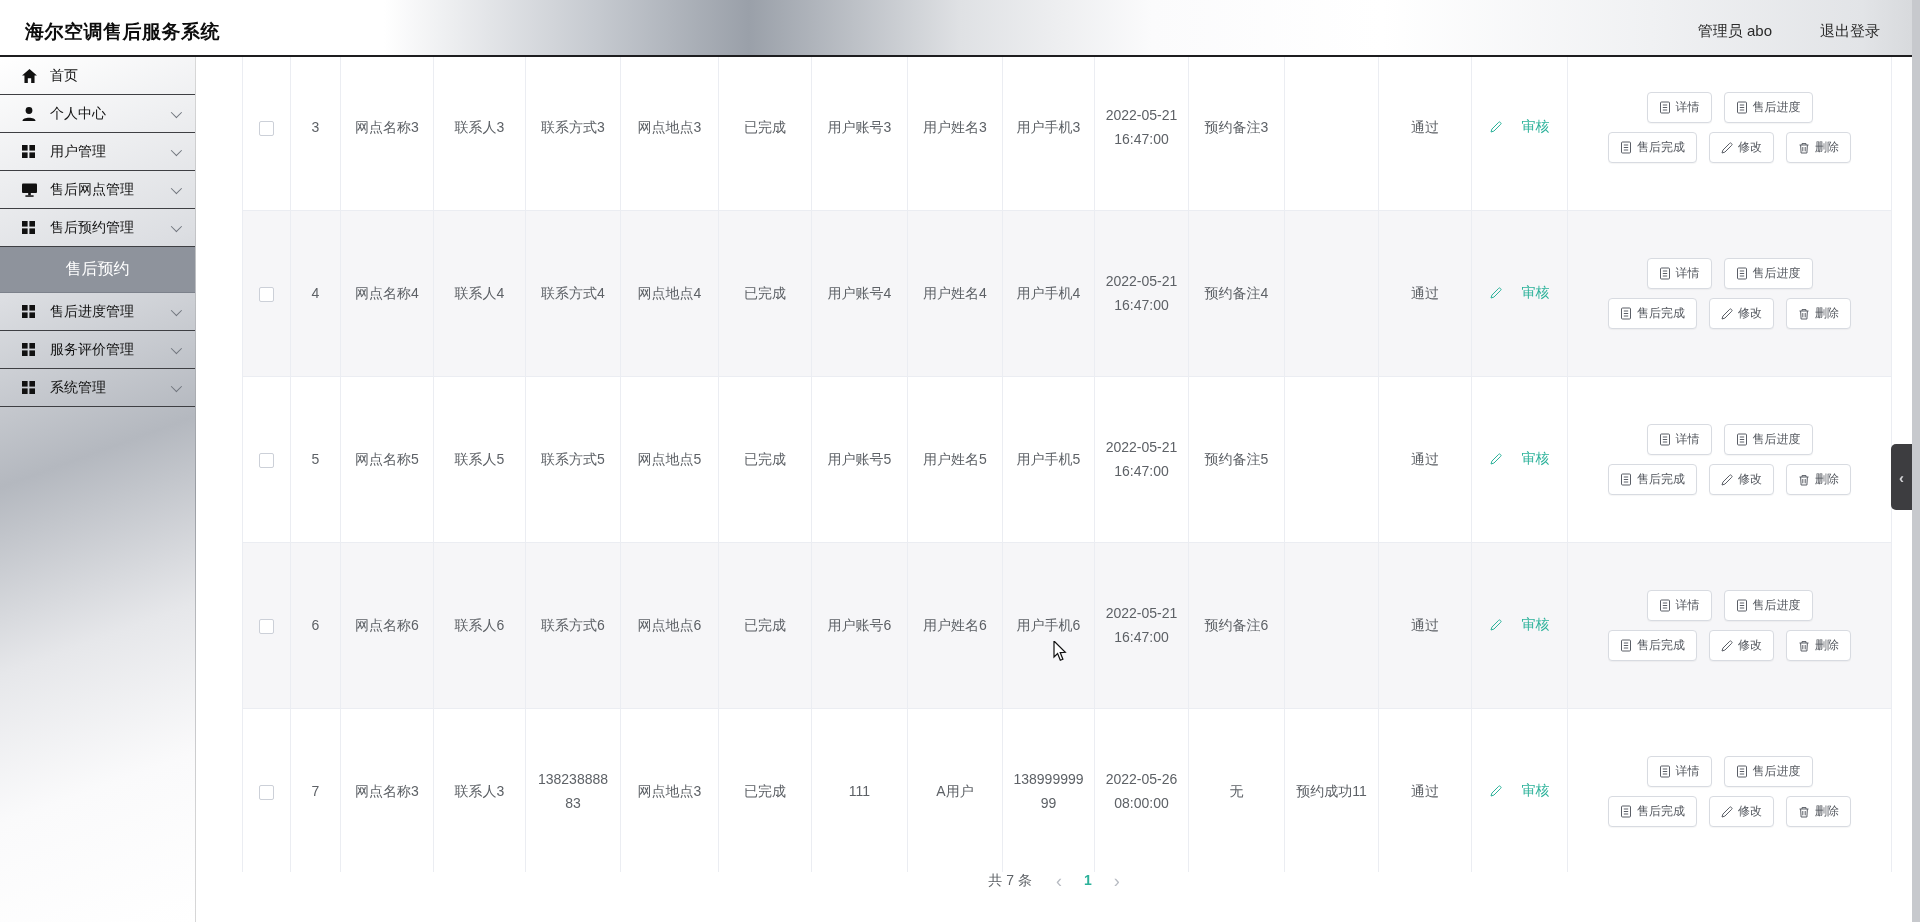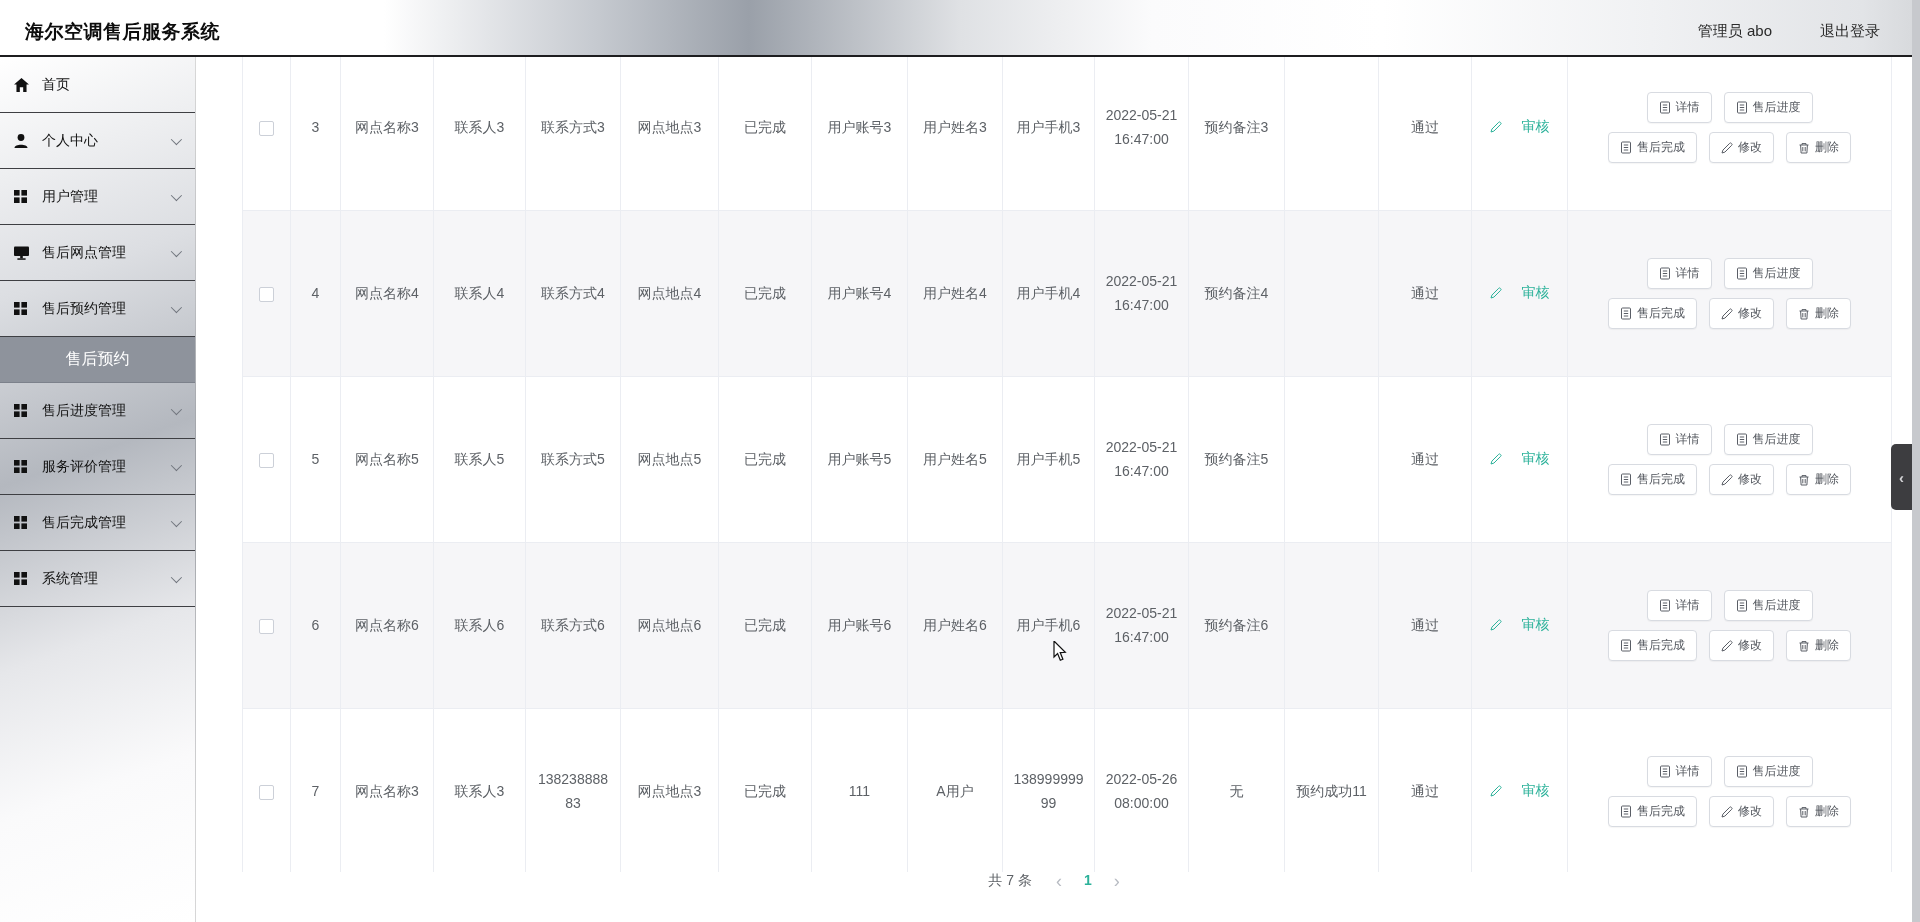--- a/index.html
+++ b/index.html
@@ -20,22 +20,22 @@
   .app-title{font-size:19px;font-weight:bold;color:#0d0d0d;letter-spacing:0.5px;}
   .header-right{display:flex;align-items:center;gap:48px;font-size:15px;color:#2a2a2a;}
   .logout{cursor:pointer;}
   
   .sidebar{
     position:absolute;top:57px;left:0;width:196px;height:865px;box-sizing:border-box;
     background:linear-gradient(160deg,#ffffff 0%,#dcdee2 26%,#b4b8bf 46%,#e6e7ea 66%,#fafafb 82%,#ffffff 100%);
     border-right:1px solid rgba(0,0,0,0.15);
   }
   .menu-item{
-    height:56px;display:flex;align-items:center;box-sizing:border-box;
-    padding:0 16px 0 14px;border-bottom:1px solid #3e3f43;
+    height:38px;display:flex;align-items:center;box-sizing:border-box;
+    padding:0 16px 0 22px;border-bottom:1px solid #3e3f43;
     font-size:14px;color:#121212;cursor:pointer;white-space:nowrap;
   }
   .mi-icon{width:16px;margin-right:12px;display:inline-flex;align-items:center;}
   .chev{
     margin-left:auto;width:7px;height:7px;flex:0 0 auto;
     border-right:1.5px solid #70757d;border-bottom:1.5px solid #70757d;
     transform:rotate(45deg) translateY(-2px);
   }
   .submenu-item{
     height:45px;display:flex;align-items:center;justify-content:center;
@@ -178,32 +178,20 @@
       <div class="menu-item">
         <span class="mi-icon">
           <svg width="13" height="13" viewBox="0 0 13 13">
             <rect x="0" y="0" width="5.6" height="5.6" fill="#111"></rect>
             <rect x="7.4" y="0" width="5.6" height="5.6" fill="#111"></rect>
             <rect x="0" y="7.4" width="5.6" height="5.6" fill="#111"></rect>
             <rect x="7.4" y="7.4" width="5.6" height="5.6" fill="#111"></rect>
           </svg>
         </span>
         <span>服务评价管理</span>
-        <span class="chev"></span>
-      </div>
-      <div class="menu-item">
-        <span class="mi-icon">
-          <svg width="13" height="13" viewBox="0 0 13 13">
-            <rect x="0" y="0" width="5.6" height="5.6" fill="#111"></rect>
-            <rect x="7.4" y="0" width="5.6" height="5.6" fill="#111"></rect>
-            <rect x="0" y="7.4" width="5.6" height="5.6" fill="#111"></rect>
-            <rect x="7.4" y="7.4" width="5.6" height="5.6" fill="#111"></rect>
-          </svg>
-        </span>
-        <span>售后完成管理</span>
         <span class="chev"></span>
       </div>
       <div class="menu-item">
         <span class="mi-icon">
           <svg width="13" height="13" viewBox="0 0 13 13">
             <rect x="0" y="0" width="5.6" height="5.6" fill="#111"></rect>
             <rect x="7.4" y="0" width="5.6" height="5.6" fill="#111"></rect>
             <rect x="0" y="7.4" width="5.6" height="5.6" fill="#111"></rect>
             <rect x="7.4" y="7.4" width="5.6" height="5.6" fill="#111"></rect>
           </svg>

